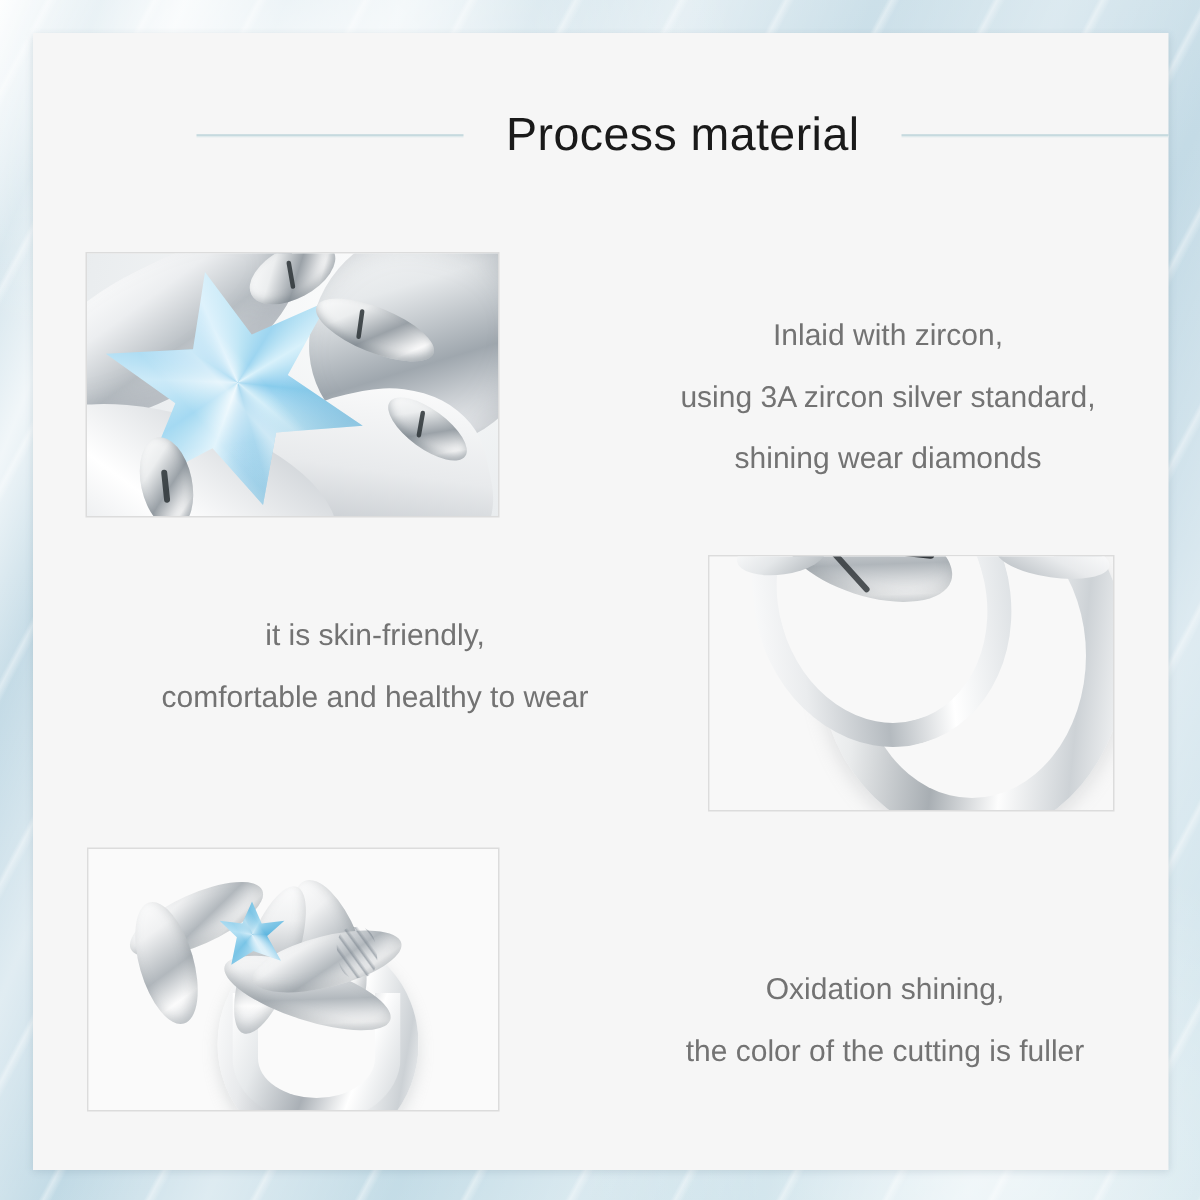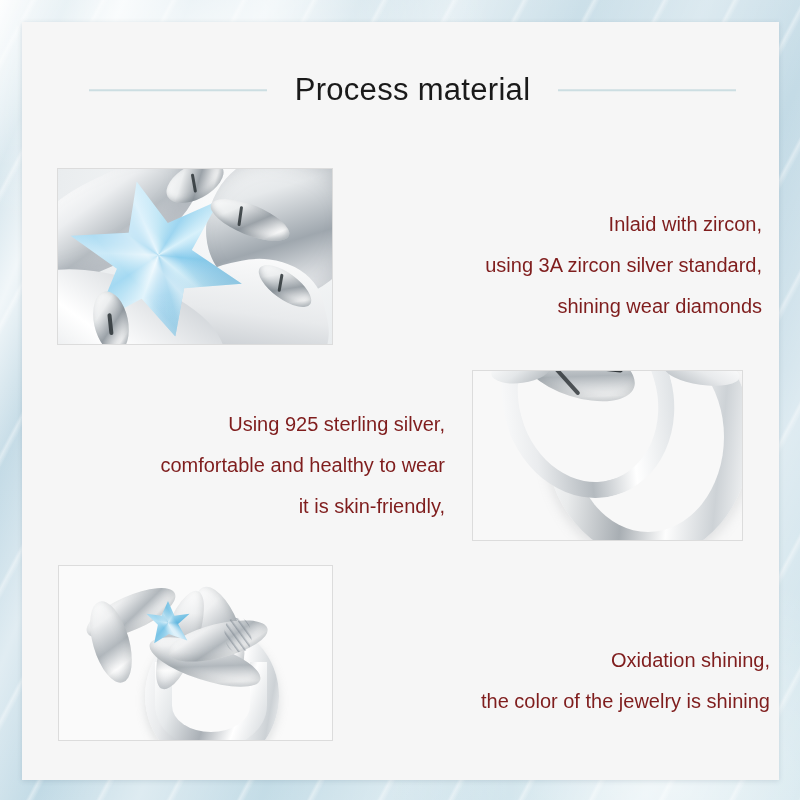--- a/index.html
+++ b/index.html
@@ -76,22 +76,21 @@
 
   
   .title-row {
     position: absolute;
     left: 0;
     top: 40px;
     width: 757px;
     height: 56px;
     display: flex;
     align-items: center;
-    justify-content: center;
-    margin-left: 12px;
+    justify-content: flex-end;
   }
   .title-rule {
     width: 178px;
     height: 3px;
     background: linear-gradient(to bottom,
         rgba(255,255,255,0) 0px,
         #b9d2d8 1px,
         #dfeaec 2px,
         rgba(255,255,255,0) 3px);
     flex: 0 0 auto;
@@ -334,22 +333,22 @@
       repeating-linear-gradient(62deg,
         rgba(150,158,165,0.0) 0px, rgba(150,158,165,0.0) 3px,
         rgba(120,130,140,0.55) 4px, rgba(150,158,165,0.0) 6px);
     transform: rotate(-8deg);
     border-radius: 40%;
   }
 
   
   .textblock {
     position: absolute;
-    text-align: right;
-    color: #7f1d1d;
+    text-align: center;
+    color: #737373;
     font-size: 20px;
     line-height: 41px;
     white-space: nowrap;
   }
   .tb-1 { left: 400px; top: 182px; width: 340px; }
   .tb-2 { left: 33px;  top: 382px; width: 390px; }
   .tb-3 { left: 388px; top: 618px; width: 360px; }
   .textblock .line { display: block; }
 </style>
 </head>
@@ -394,23 +393,22 @@
       </div>
     </div>
 
     <div class="textblock tb-1">
       <span class="line">Inlaid with zircon,</span>
       <span class="line">using 3A zircon silver standard,</span>
       <span class="line">shining wear diamonds</span>
     </div>
 
     <div class="textblock tb-2">
-      <span class="line">Using 925 sterling silver,</span>
+      <span class="line">it is skin-friendly,</span>
       <span class="line">comfortable and healthy to wear</span>
-      <span class="line">it is skin-friendly,</span>
     </div>
 
     <div class="photo photo-2">
       <div class="scene">
         <div class="p2-bg"></div>
         <div class="p2-outer"></div>
         <div class="p2-inner"></div>
         <div class="p2-cross"></div>
         <div class="p2-top-l"></div>
         <div class="p2-top-r"></div>
@@ -431,17 +429,17 @@
         <div class="p3-arm p3-arm-3"></div>
         <div class="p3-arm p3-arm-6"></div>
         <div class="p3-engrave"></div>
         <div class="p3-gem"></div>
         <div class="p3-gem-shine"></div>
       </div>
     </div>
 
     <div class="textblock tb-3">
       <span class="line">Oxidation shining,</span>
-      <span class="line">the color of the jewelry is shining</span>
+      <span class="line">the color of the cutting is fuller</span>
     </div>
 
   </div>
 </div>
 
 </body></html>

